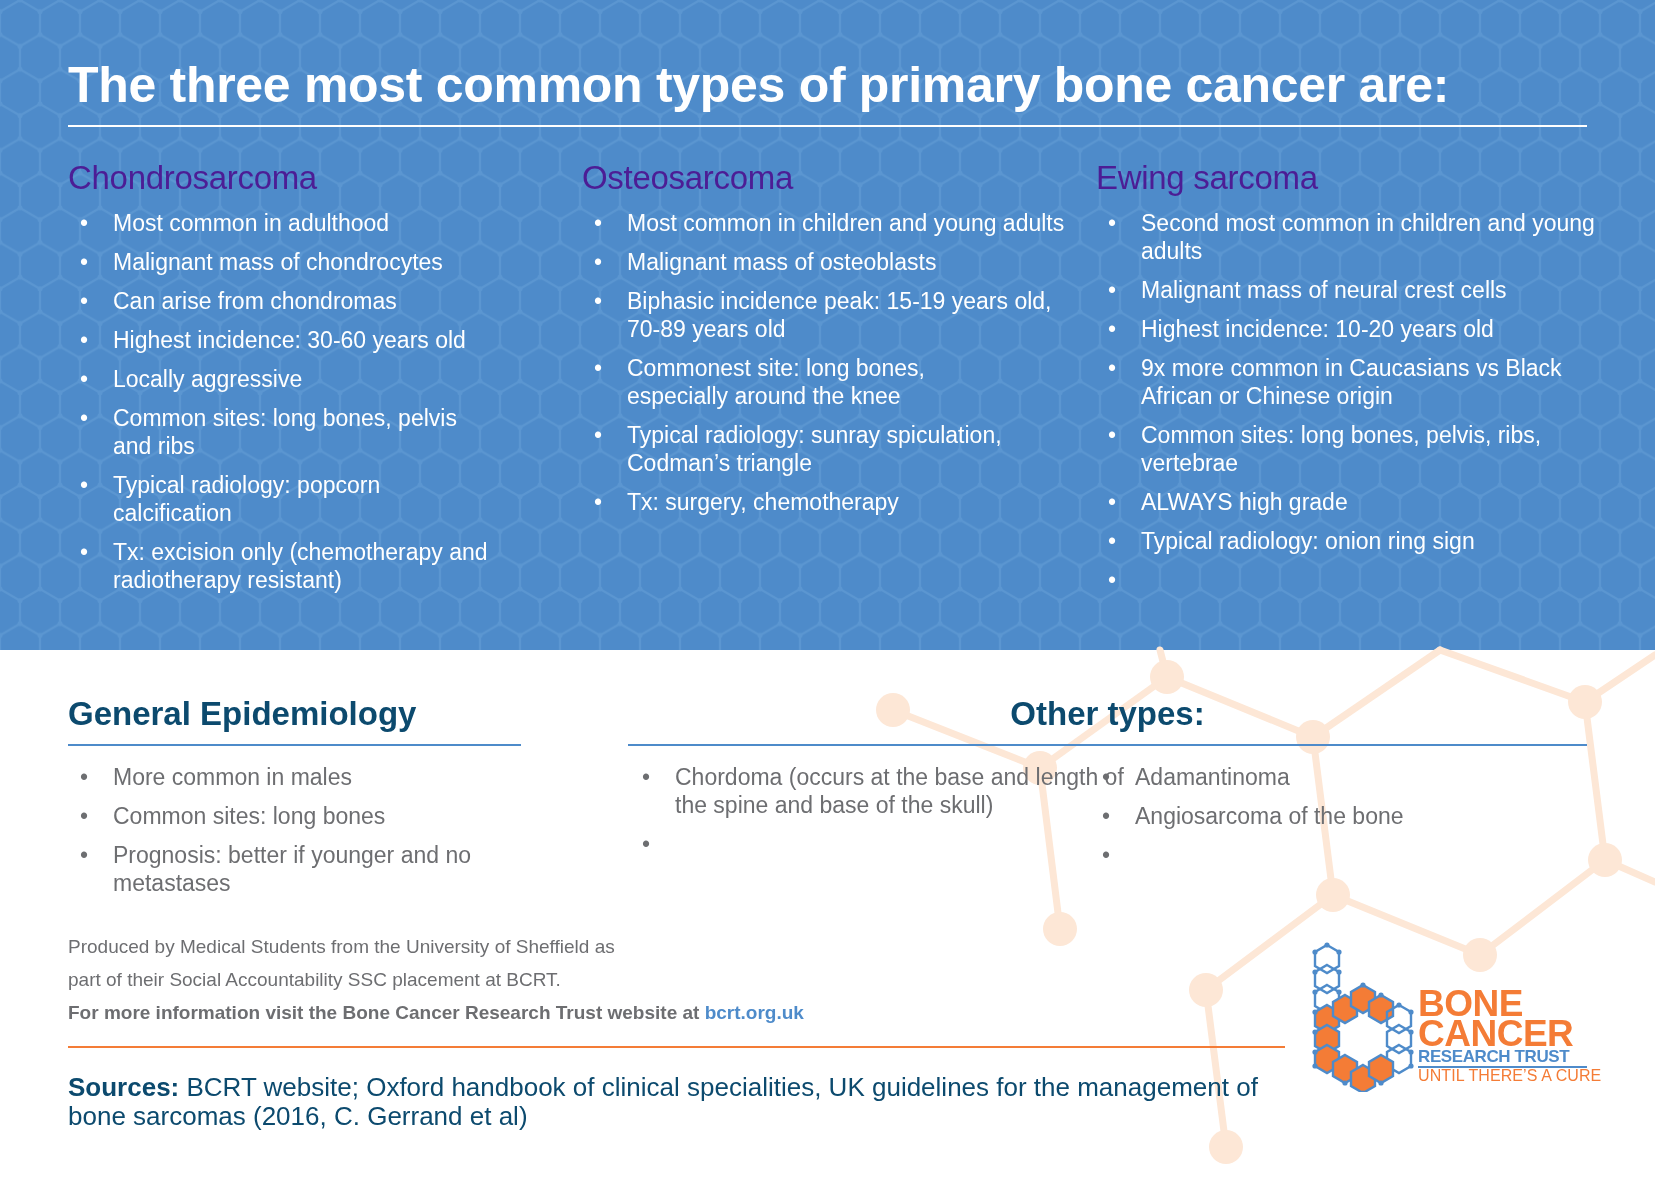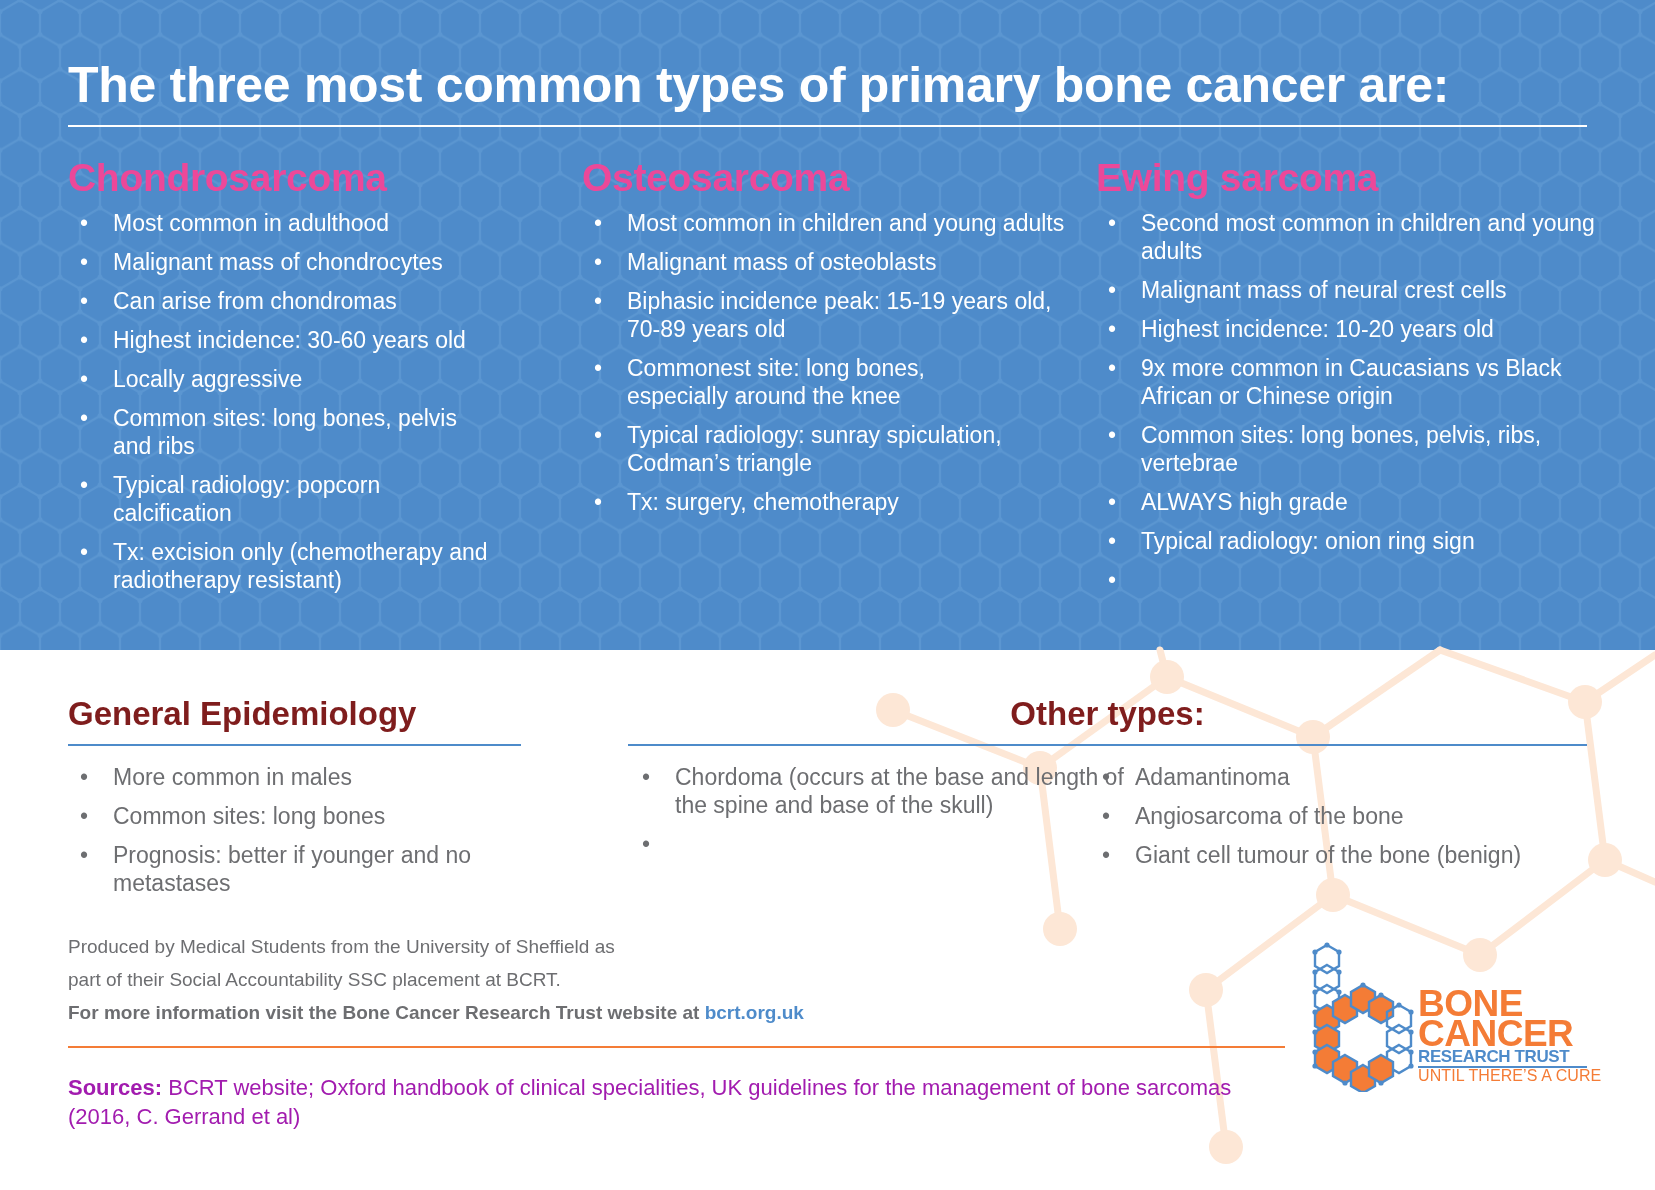--- a/index.html
+++ b/index.html
@@ -17,50 +17,50 @@
   .title {
     position: absolute; left: 68px; top: 56px; margin: 0;
     font-size: 50px; font-weight: bold; color: #ffffff; letter-spacing: -0.3px;
     white-space: nowrap;
   }
   .title-rule {
     position: absolute; left: 68px; top: 125px; width: 1519px; height: 2px; background: #ffffff;
   }
   .col { position: absolute; top: 158px; width: 500px; }
   .col h2 {
-    margin: 0; font-size: 39px; font-weight: bold; color: #ec4899; line-height: 40px;
+    margin: 0; font-size: 33px; font-weight: normal; color: #4c1d95; line-height: 40px;
     letter-spacing: -0.3px;
   }
   ul.bul { list-style: none; margin: 0; padding: 0; }
   ul.bul li {
     position: relative; padding-left: 45px; font-size: 23px; line-height: 28px;
     margin-top: 11px; color: #ffffff;
   }
   ul.bul li .dot { position: absolute; left: 12px; top: 0; }
   .col ul.bul { margin-top: 0px; }
   .lower ul.bul li { color: #6d6e71; font-size: 23px; }
   .lower h3 {
-    margin: 0; font-size: 33px; font-weight: bold; color: #7f1d1d; line-height: 40px;
+    margin: 0; font-size: 33px; font-weight: bold; color: #0c4a6e; line-height: 40px;
   }
   .rule-blue { position: absolute; height: 2px; background: #4e8bca; }
   .rule-orange { position: absolute; height: 2px; background: #f47c36; }
   .epi { position: absolute; left: 68px; top: 694px; width: 460px; }
   .other-title { position: absolute; left: 628px; top: 694px; width: 959px; text-align: center; }
   .other-col1 { position: absolute; left: 630px; top: 752px; width: 460px; }
   .other-col2 { position: absolute; left: 1090px; top: 752px; width: 520px; }
   .epi-list { position: absolute; left: 68px; top: 752px; width: 470px; }
   .footer {
     position: absolute; left: 68px; top: 930px; width: 1250px;
     font-size: 19px; line-height: 33px; color: #6d6e71;
   }
   .footer .bold { font-weight: bold; }
   .footer .link { color: #4e8bca; font-weight: bold; }
   .sources {
     position: absolute; left: 68px; top: 1073px; width: 1200px;
-    font-size: 22px; line-height: 29px; color: #a21caf;
+    font-size: 26px; line-height: 29px; color: #0c4a6e;
   }
   .sources b { font-weight: bold; }
   .logo { position: absolute; left: 1312px; top: 942px; width: 290px; height: 150px; }
   .logo .t1, .logo .t2 {
     position: absolute; left: 106px; font-size: 37px; font-weight: bold; color: #f47c36;
     line-height: 30px; letter-spacing: -0.5px;
   }
   .logo .t1 { top: 47px; }
   .logo .t2 { top: 77px; }
   .logo .t3 {
@@ -196,21 +196,21 @@
   <div class="other-col1">
     <ul class="bul">
       <li style="width:450px;"><span class="dot">•</span><span>Chordoma (occurs at the base and length of the spine and base of the skull)</span></li>
       <li><span class="dot">•</span></li>
     </ul>
   </div>
   <div class="other-col2">
     <ul class="bul">
       <li><span class="dot">•</span><span>Adamantinoma</span></li>
       <li><span class="dot">•</span><span>Angiosarcoma of the bone</span></li>
-      <li><span class="dot">•</span><span>Giant cell tumour of the bone (benign)</span></li>
+      <li><span class="dot">•</span></li>
     </ul>
   </div>
 </div>
 
 <div class="footer">
   <div>Produced by Medical Students from the University of Sheffield as</div>
   <div>part of their Social Accountability SSC placement at BCRT.</div>
   <div class="bold"><span>For more information visit the Bone Cancer Research Trust website at </span><span class="link">bcrt.org.uk</span></div>
 </div>
 <div class="rule-orange" style="left:68px; top:1046px; width:1217px;"></div>

